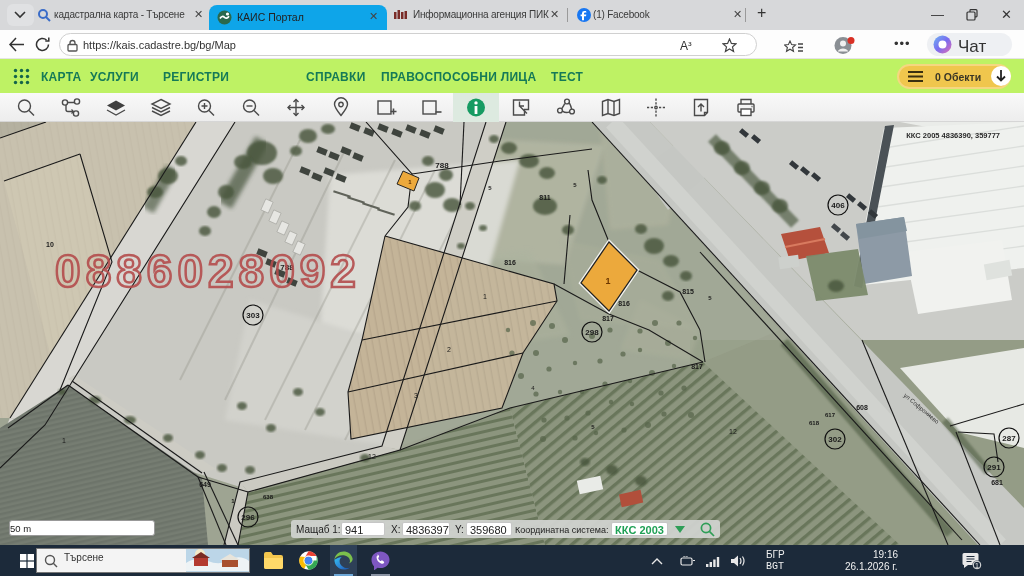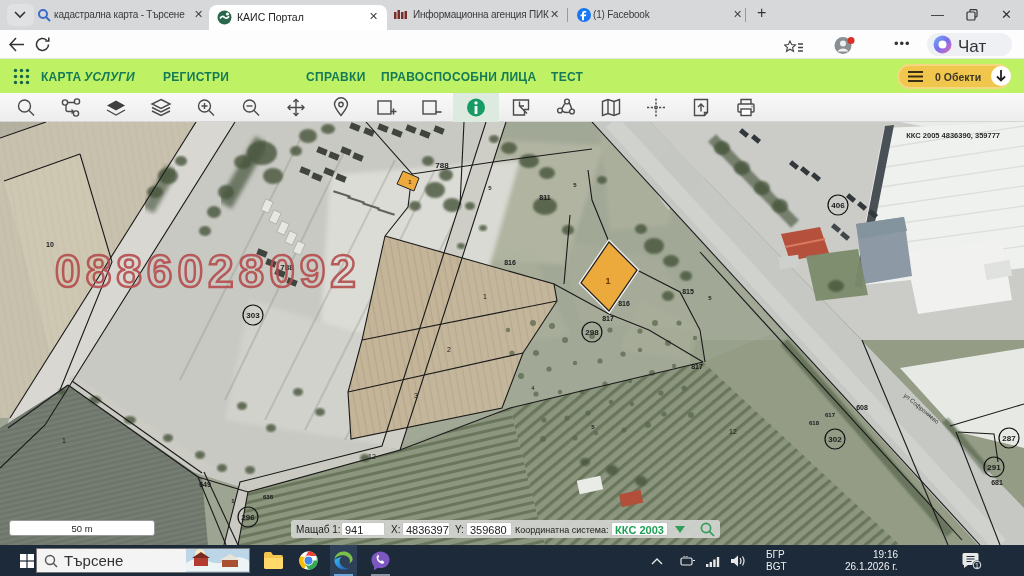--- a/index.html
+++ b/index.html
@@ -2,30 +2,30 @@
 <html><head>
 <meta charset="utf-8">
 <style>
   * { margin:0; padding:0; box-sizing:border-box; }
   html,body { width:1024px; height:576px; overflow:hidden; font-family:"Liberation Sans", sans-serif; }
   #stage { position:relative; width:1024px; height:576px; background:#fff; }
   #tabbar { position:absolute; left:0; top:0; width:1024px; height:30px; background:#d7d8da;padding-left:44px; }
   .tab { position:absolute; top:0; height:30px; font-size:10px; color:#3a3a3a; }
   .tabtitle { position:absolute; top:9px; white-space:nowrap; overflow:hidden; letter-spacing:-0.2px; }
   .tabx { position:absolute; top:8px; font-size:11px; color:#444; }
-  #activetab { position:absolute; left:209px; top:5px; width:178px; height:25px; background:#ffffff; border-radius:8px 8px 0 0; }
+  #activetab { position:absolute; left:209px; top:5px; width:178px; height:25px; background:#0ea5e9; border-radius:8px 8px 0 0; }
   .winbtn { position:absolute; top:7px; color:#333; font-size:13px; }
   #addrbar { position:absolute; left:0; top:30px; width:1024px; height:29px; background:#fdfdfd; border-bottom:1px solid #e4e4e4; }
   #urlpill { position:absolute; left:59px; top:3px; width:698px; height:23px; background:#fff; border:1px solid #d0d0d0; border-radius:12px; }
   #menubar { position:absolute; left:0; top:59px; width:1024px; height:34px; background:#bef264; }
   .mitem { position:absolute; top:11px; font-size:12px; font-weight:bold; color:#157a57; letter-spacing:0.3px; }
   #toolbar { position:absolute; left:0; top:93px; width:1024px; height:29px; background:linear-gradient(#f9f9f9,#ededed); border-bottom:1px solid #d6d6d6; }
   #map { position:absolute; left:0; top:122px; width:1024px; height:423px; background:#99a08c; }
   #scalebox { position:absolute; left:9px; top:520px; width:146px; height:16px; background:#fff; border:1px solid #999; border-radius:3px; }
-  #scalebox span { position:absolute; left:0; right:0; top:2px; text-align:center; font-size:9.5px; color:#222; }
+  #scalebox span { position:absolute; left:0; right:0; top:2px; font-size:9.5px; color:#222; }
   #coord { position:absolute; left:291px; top:520px; width:429px; height:18px; background:rgba(208,210,207,0.94); border-radius:3px; font-size:11px; color:#222; }
   .clab { position:absolute; top:4px; font-size:10px; }
   .clab2 { position:absolute; top:5px; font-size:9px; }
   .cinput { position:absolute; top:2px; height:14px; background:#fff; border:1px solid #c6c6c6; border-radius:2px; font-size:11px; color:#222; padding-top:1px; padding-left:3px; }
   #taskbar { position:absolute; left:0; top:545px; width:1024px; height:31px; background:#1c2a3a; }
   #taskbar > * { position:absolute; }
   .tray { font-size:10px; color:#f0f0f0; }
 </style>
 </head>
 <body>
@@ -385,20 +385,31 @@
   </div>
 
   <div id="addrbar">
     <svg style="position:absolute;left:8px;top:7px" width="17" height="15">
         <path d="M8 1 L2 7.5 L8 14 M2.5 7.5 H16" stroke="#333" stroke-width="1.5" fill="none"></path>
       </svg>
     <svg style="position:absolute;left:35px;top:7px" width="15" height="15">
         <path d="M13.5 7.5 a6 6 0 1 1 -2 -4.5" stroke="#333" stroke-width="1.5" fill="none"></path>
         <path d="M13.8 0.5 v3.5 h-3.5" stroke="#333" stroke-width="1.5" fill="none"></path>
       </svg>
+    <div id="urlpill">
+      <svg style="position:absolute;left:6px;top:5px" width="13" height="13">
+          <rect x="2" y="5.5" width="9" height="6.5" rx="1" fill="none" stroke="#555" stroke-width="1.3"></rect>
+          <path d="M4 5.5 V4 a2.5 2.5 0 0 1 5 0 v1.5" fill="none" stroke="#555" stroke-width="1.3"></path>
+        </svg>
+      <span style="position:absolute;left:23px;top:5px;font-size:11px;color:#333;">https://kais.cadastre.bg/bg/Map</span>
+      <span style="position:absolute;left:620px;top:5px;font-size:12px;color:#333;">A<span style="font-size:8px;vertical-align:4px;">з</span></span>
+      <svg style="position:absolute;left:662px;top:4px" width="15" height="15">
+          <path d="M7.5 1 L9.4 5.4 L14 5.8 L10.5 8.9 L11.6 13.5 L7.5 11 L3.4 13.5 L4.5 8.9 L1 5.8 L5.6 5.4 Z" fill="none" stroke="#444" stroke-width="1.2"></path>
+        </svg>
+    </div>
     <svg style="position:absolute;left:784px;top:10px" width="20" height="15">
         <path d="M6 1 L7.6 4.6 L11.5 4.9 L8.6 7.5 L9.5 11.3 L6 9.2 L2.5 11.3 L3.4 7.5 L0.5 4.9 L4.4 4.6 Z" fill="none" stroke="#444" stroke-width="1.1"></path>
         <path d="M14 4 h5 M14 7.5 h5 M14 11 h5" stroke="#444" stroke-width="1.3"></path>
       </svg>
     <svg style="position:absolute;left:834px;top:7px" width="22" height="17">
         <circle cx="9" cy="8.5" r="8.5" fill="#8a8f94"></circle>
         <circle cx="9" cy="6.5" r="3" fill="#f0f0f0"></circle>
         <path d="M3.5 14.5 a6.5 6.5 0 0 1 11 0 z" fill="#f0f0f0"></path>
         <circle cx="17" cy="3.5" r="3.5" fill="#d93025"></circle>
       </svg>
@@ -426,21 +437,21 @@
           <circle cx="14.5" cy="2.5" r="1.7"></circle>
           <circle cx="2.5" cy="8.5" r="1.7"></circle>
           <circle cx="8.5" cy="8.5" r="1.7"></circle>
           <circle cx="14.5" cy="8.5" r="1.7"></circle>
           <circle cx="2.5" cy="14.5" r="1.7"></circle>
           <circle cx="8.5" cy="14.5" r="1.7"></circle>
           <circle cx="14.5" cy="14.5" r="1.7"></circle>
         </g>
     </svg>
     <span class="mitem" style="left:41px;">КАРТА</span>
-    <span class="mitem" style="left:84px;font-style:italic;">УСЛУГИ</span>
+    <span class="mitem" style="left:90px;">УСЛУГИ</span>
     <span class="mitem" style="left:163px;">РЕГИСТРИ</span>
     <span class="mitem" style="left:243px;margin-top:35px;">ЖАЛБИ</span>
     <span class="mitem" style="left:306px;">СПРАВКИ</span>
     <span class="mitem" style="left:381px;">ПРАВОСПОСОБНИ ЛИЦА</span>
     <span class="mitem" style="left:551px;">ТЕСТ</span>
     <div style="position:absolute;left:897px;top:5px;width:114px;height:25px;background:#f0c64d;border:2px solid #f5d780;border-radius:13px;"></div>
     <svg style="position:absolute;left:907px;top:11px" width="17" height="13">
         <path d="M1 2 h15 M1 6.5 h15 M1 11 h15" stroke="#3a2f10" stroke-width="2.2"></path>
       </svg>
     <span style="position:absolute;left:935px;top:12px;font-size:10.5px;font-weight:bold;color:#3a3626;">0 Обекти</span>
@@ -563,21 +574,21 @@
           <rect x="7.6" y="0" width="6.4" height="6.4"></rect>
           <rect x="0" y="7.6" width="6.4" height="6.4"></rect>
           <rect x="7.6" y="7.6" width="6.4" height="6.4"></rect>
         </g>
       </svg>
     <div style="left:36px;top:3px;width:214px;height:25px;background:#f4f4f4;border:1px solid #777;"></div>
     <svg style="left:44px;top:9px" width="14" height="14">
         <circle cx="6" cy="6" r="4.5" stroke="#555" stroke-width="1.4" fill="none"></circle>
         <path d="M9.3 9.3 L13 13" stroke="#555" stroke-width="1.4"></path>
       </svg>
-    <span style="left:64px;top:7px;font-size:15px;color:#333;">Търсене</span>
+    <span style="left:64px;top:7px;font-size:10px;color:#333;">Търсене</span>
     <svg style="left:186px;top:4px" width="63" height="23">
         <rect width="63" height="23" fill="#bcd6e8"></rect>
         <circle cx="14" cy="5" r="5" fill="#f3e9c9"></circle>
         <path d="M0 14 q10 -7 22 -2 q12 5 20 -1 q12 -6 21 1 v10 h-63 z" fill="#eef3f5"></path>
         <rect x="8" y="9" width="14" height="8" fill="#b33b30"></rect>
         <path d="M6 9 l9 -6 l9 6 z" fill="#7a2a22"></path>
         <rect x="36" y="11" width="16" height="7" fill="#a8502f"></rect>
         <path d="M34 11 l10 -6 l10 6 z" fill="#e8e4da"></path>
       </svg>
     <svg style="left:264px;top:7px" width="19" height="17">
@@ -623,21 +634,21 @@
           <rect x="3.6" y="6" width="2.4" height="5"></rect>
           <rect x="7.2" y="3.5" width="2.4" height="7.5"></rect>
           <rect x="10.8" y="1" width="2.4" height="10"></rect>
         </g>
       </svg>
     <svg style="left:731px;top:10px" width="15" height="12">
         <path d="M0 4 h3 l4 -3.5 v11 l-4 -3.5 h-3 z" fill="#e8e8e8"></path>
         <path d="M9 3 q2 3 0 6 M11.5 1.5 q3 4.5 0 9" stroke="#e8e8e8" stroke-width="1.2" fill="none"></path>
       </svg>
     <span class="tray" style="left:766px;top:4px;">БГР</span>
-    <span class="tray" style="left:766px;top:16px;">BGT</span>
+    <span class="tray" style="left:766px;top:16px;font-family:Liberation Mono, monospace;">BGT</span>
     <span class="tray" style="left:873px;top:4px;">19:16</span>
     <span class="tray" style="left:845px;top:16px;">26.1.2026 г.</span>
     <svg style="left:962px;top:7px" width="20" height="18">
         <path d="M2 1 h13 a1.5 1.5 0 0 1 1.5 1.5 v9 a1.5 1.5 0 0 1 -1.5 1.5 h-9 l-4 3 v-3 h0 a1.5 1.5 0 0 1 -1.5 -1.5 v-9 a1.5 1.5 0 0 1 1.5 -1.5 z" fill="#e8e8e8"></path>
         <path d="M4.5 4.5 h8 M4.5 7 h8 M4.5 9.5 h5" stroke="#1c2a3a" stroke-width="1.1"></path>
         <circle cx="15" cy="13" r="4.6" fill="#1c2a3a"></circle>
         <circle cx="15" cy="13" r="3.8" fill="none" stroke="#e8e8e8" stroke-width="1"></circle>
         <text x="15" y="15.8" font-size="7" fill="#e8e8e8" text-anchor="middle">1</text>
       </svg>
   </div>

